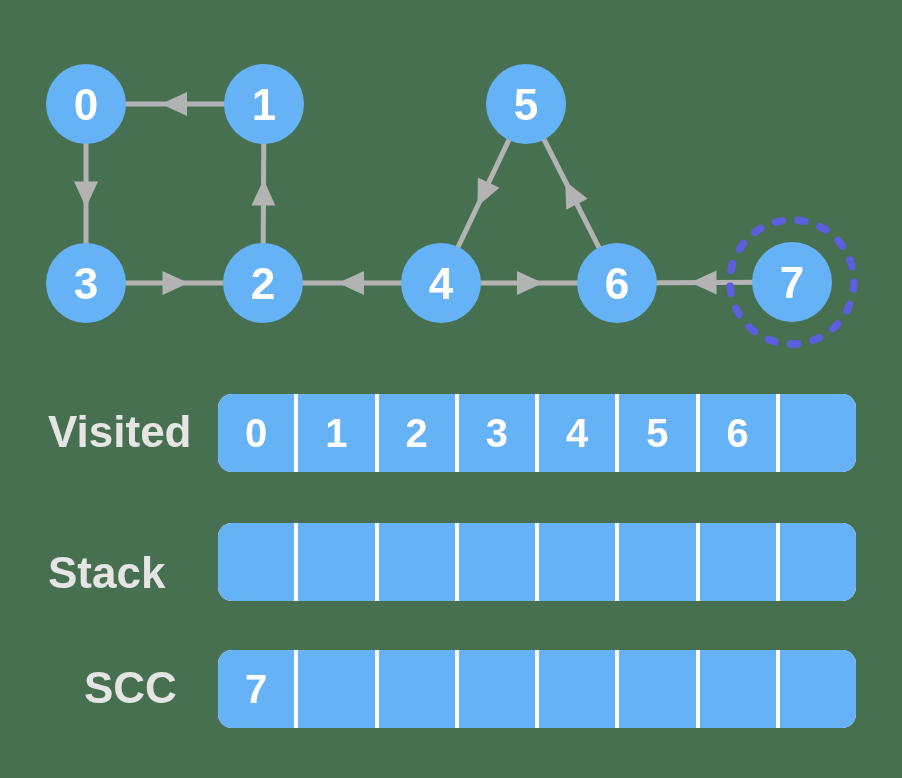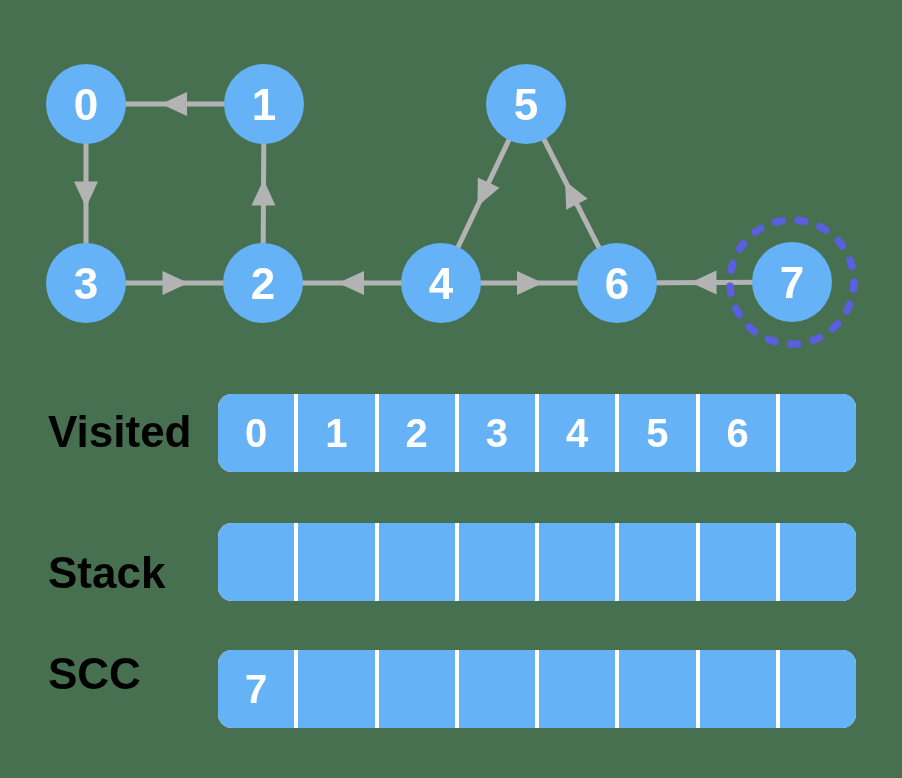--- a/index.html
+++ b/index.html
@@ -16,21 +16,21 @@
     fill:#ffffff;
   }
   .row-label{
     position:absolute;
     left:48px;
     width:165px;
     height:78px;
     line-height:76px;
     font-size:44px;
     font-weight:bold;
-    color:#000000;
+    color:#e5e5e5;
     white-space:nowrap;
   }
   .array-bar{
     position:absolute;
     left:218px;
     width:638px;
     height:78px;
     background:#ffffff;
     border-radius:14px;
     overflow:hidden;
@@ -121,21 +121,21 @@
       <div class="array-bar" style="top: 523px;">
         <div class="array-cell"></div>
         <div class="array-cell"></div>
         <div class="array-cell"></div>
         <div class="array-cell"></div>
         <div class="array-cell"></div>
         <div class="array-cell"></div>
         <div class="array-cell"></div>
         <div class="array-cell"></div>
       </div>
-      <div class="row-label" style="top: 636px;">SCC</div>
+      <div class="row-label" style="top: 650px; margin-left: 36px;">SCC</div>
       <div class="array-bar" style="top: 650px;">
         <div class="array-cell">7</div>
         <div class="array-cell"></div>
         <div class="array-cell"></div>
         <div class="array-cell"></div>
         <div class="array-cell"></div>
         <div class="array-cell"></div>
         <div class="array-cell"></div>
         <div class="array-cell"></div>
       </div>

